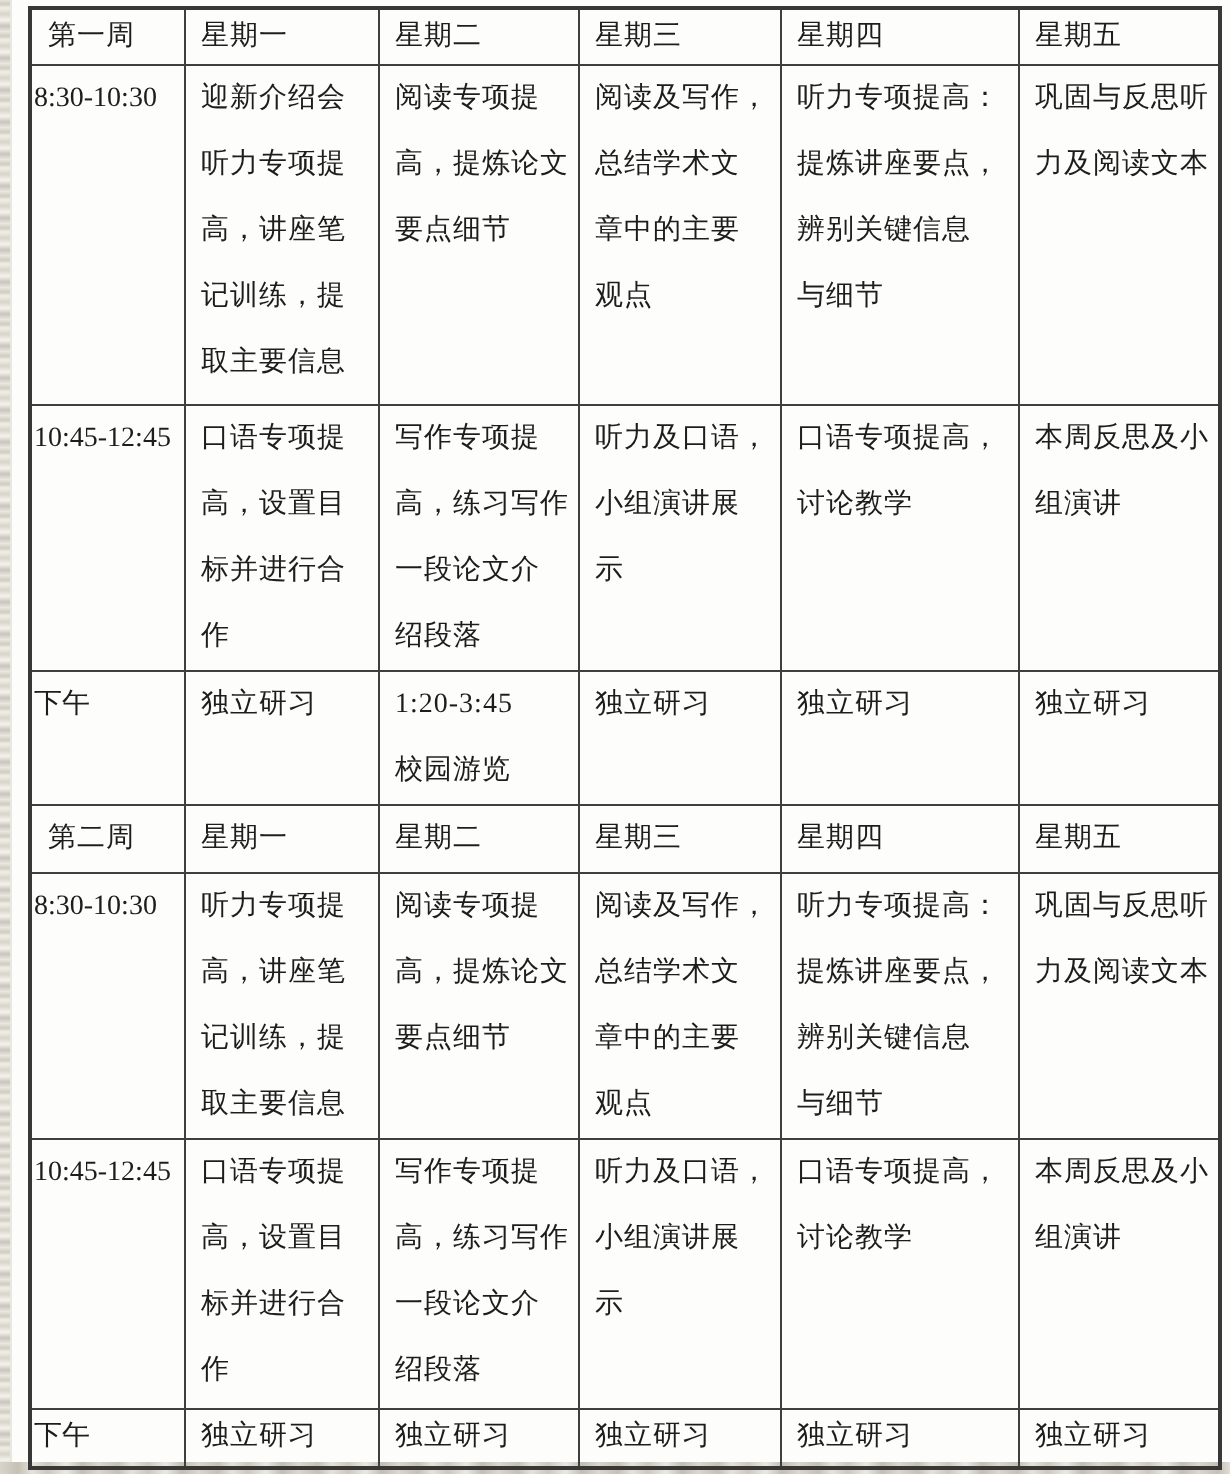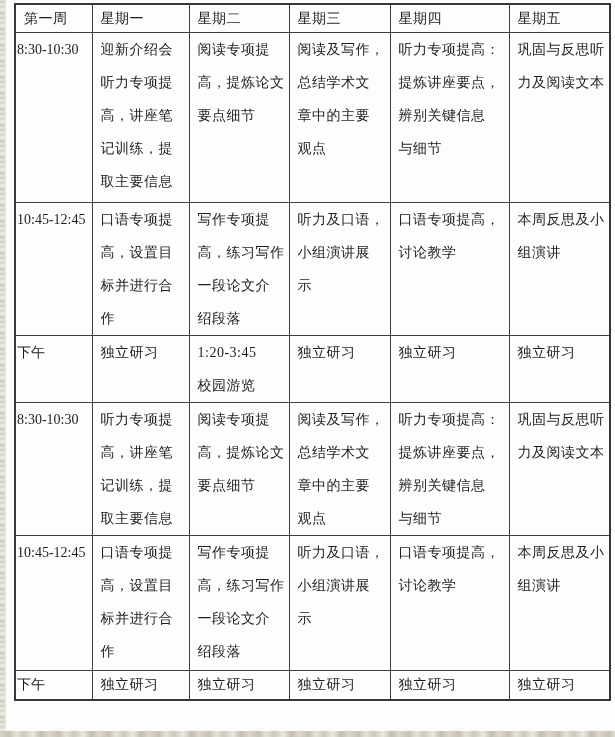--- a/index.html
+++ b/index.html
@@ -140,20 +140,28 @@
     <tr class="r-aft1">
       <td class="time">下午</td>
       <td>独立研习</td>
       <td>1:20-3:45
 校园游览</td>
       <td>独立研习</td>
       <td>独立研习</td>
       <td>独立研习</td>
     </tr>
 
+    <tr class="r-head2">
+      <td>第二周</td>
+      <td>星期一</td>
+      <td>星期二</td>
+      <td>星期三</td>
+      <td>星期四</td>
+      <td>星期五</td>
+    </tr>
 
     <tr class="r-block3">
       <td class="time">8:30-10:30</td>
       <td>听力专项提
 高，讲座笔
 记训练，提
 取主要信息</td>
       <td>阅读专项提
 高，提炼论文
 要点细节</td>

